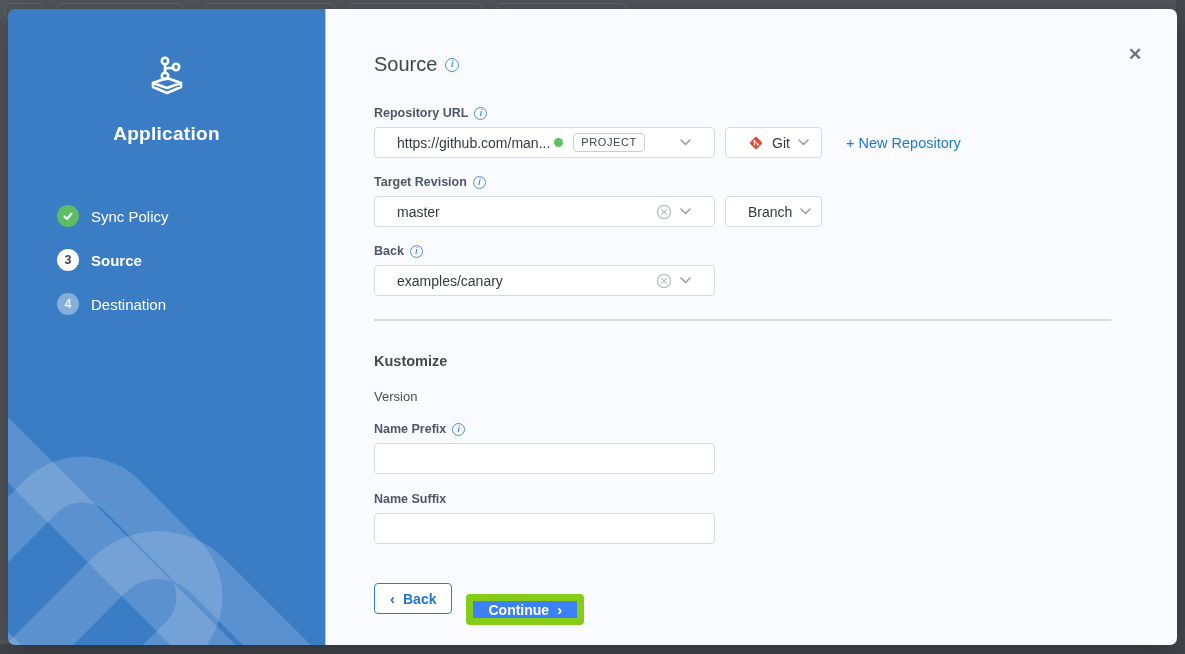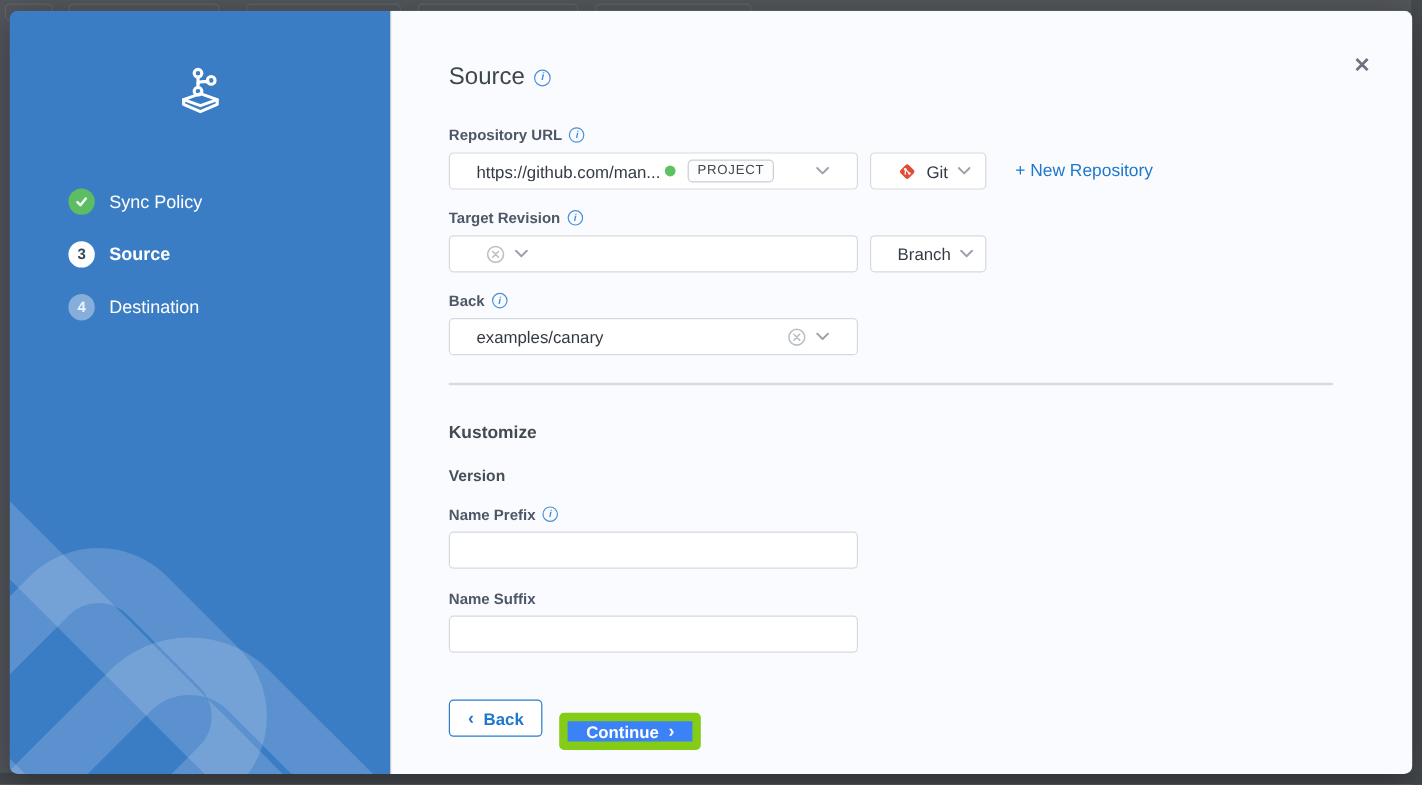--- a/index.html
+++ b/index.html
@@ -61,23 +61,23 @@
     font-size: 17px; line-height: 20px; text-align: center; color: #6b7280;
     cursor: pointer; background: none; border: none; font-weight: bold;
   }
   .panel-title-row { display: flex; align-items: center; gap: 8px; margin-bottom: 30px; }
   .panel-title { font-size: 20px; color: #3f474e; font-weight: 500; }
   .info-icon {
     width: 14px; height: 14px; border: 1.4px solid #4a90d9; border-radius: 50%;
     color: #4a90d9; font-size: 9px; line-height: 11px; text-align: center;
     font-style: italic; font-weight: bold; display: inline-block; flex: 0 0 14px;
   }
-  .field-label-row { display: flex; align-items: flex-start; gap: 6px; margin-bottom: 7px; }
+  .field-label-row { display: flex; align-items: flex-end; gap: 6px; margin-bottom: 7px; }
   .field-label { font-size: 12.5px; font-weight: bold; color: #4d5766; }
-  .field-label.plain { font-weight: bold; color: #474f58; font-size: 13px; }
+  .field-label.plain { font-weight: normal; color: #474f58; font-size: 13px; }
   .field-label-row .info-icon { width: 13px; height: 13px; flex-basis: 13px; font-size: 8.5px; line-height: 10px; }
 
   .form-row { display: flex; align-items: center; gap: 10px; margin-bottom: 17px; }
   .field {
     background: #ffffff; border: 1px solid #d6dade; border-radius: 4px;
     height: 31px; display: flex; align-items: center; padding: 0 22px;
     font-size: 14px; color: #343a41;
   }
   .field.w-main { width: 341px; }
   .field.w-small { width: 97px; justify-content: space-between; }
@@ -149,20 +149,21 @@
         <path d="M8 28 L8 32 L22 38 L36 32 L36 28"></path>
 
         <circle cx="20" cy="21" r="3.2"></circle>
         <circle cx="20" cy="6" r="3.2"></circle>
         <circle cx="31" cy="12" r="3.2"></circle>
         <path d="M20 9.2 L20 17.8"></path>
         <path d="M20 15 C20 12, 25 13.5, 28.3 12.8"></path>
       </svg>
     </div>
 
+    <div class="sidebar-title">Application</div>
 
     <div class="steps">
       <div class="step done">
         <span class="step-circle done">
           <svg width="12" height="12" viewBox="0 0 12 12">
               <polyline points="2.5,6.5 5,9 9.5,3.5" fill="none" stroke="#fff" stroke-width="2" stroke-linecap="round" stroke-linejoin="round"></polyline>
             </svg>
         </span>
         <span class="step-label">Sync Policy</span>
       </div>
@@ -221,20 +222,21 @@
       </div>
       <a class="link" href="#">+ New Repository</a>
     </div>
 
     <div class="field-label-row">
       <span class="field-label">Target Revision</span>
       <span class="info-icon">i</span>
     </div>
     <div class="form-row">
       <div class="field w-main">
+        <input type="text" value="master" style="">
         <span class="clear-icon">
           <svg width="16" height="16" viewBox="0 0 16 16" fill="none" stroke="#b9bfc6" stroke-width="1.3" stroke-linecap="round">
             <circle cx="8" cy="8" r="6.6"></circle>
               <path d="M5.6 5.6 L10.4 10.4 M10.4 5.6 L5.6 10.4"></path>
           </svg>
         </span>
         <span class="chev">
           <svg width="11" height="7" viewBox="0 0 11 7">
               <polyline points="1,1 5.5,5.5 10,1" fill="none" stroke="#9aa1a9" stroke-width="1.6" stroke-linecap="round" stroke-linejoin="round"></polyline>
             </svg>

